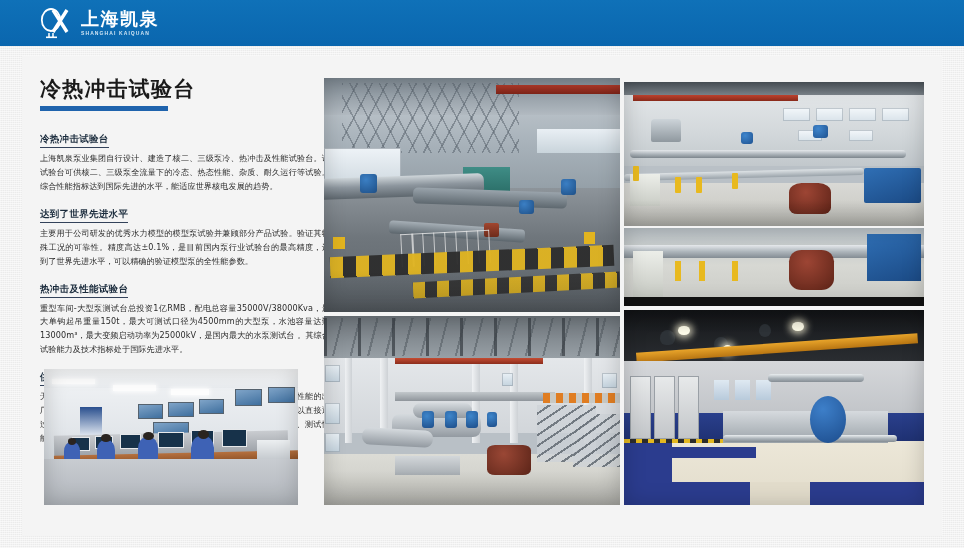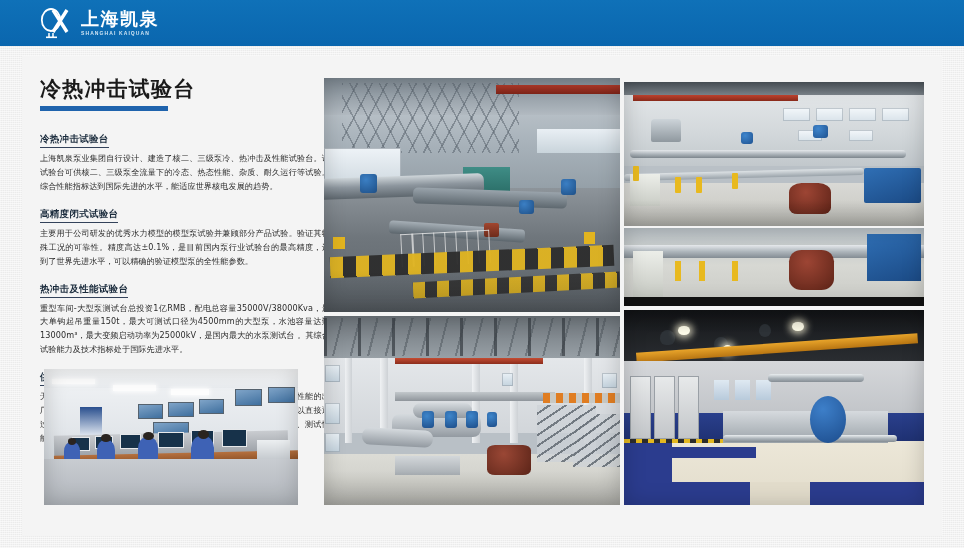--- a/index.html
+++ b/index.html
@@ -317,21 +317,21 @@
     <div class="title-rule"></div>
 
     <div class="sections">
 
       <div class="sec">
         <div class="sec-head">冷热冲击试验台</div>
         <div class="sec-body">上海凯泉泵业集团自行设计、建造了核二、三级泵冷、热冲击及性能试验台。该试验台可供核二、三级泵全流量下的冷态、热态性能、杂质、耐久运行等试验。综合性能指标达到国际先进的水平，能适应世界核电发展的趋势。</div>
       </div>
 
       <div class="sec">
-        <div class="sec-head">高精度闭式试验台</div>
+        <div class="sec-head">达到了世界先进水平</div>
         <div class="sec-body">主要用于公司研发的优秀水力模型的模型泵试验并兼顾部分产品试验。验证其特殊工况的可靠性。精度高达±0.1%，是目前国内泵行业试验台的最高精度，达到了世界先进水平，可以精确的验证模型泵的全性能参数。</div>
       </div>
 
       <div class="sec">
         <div class="sec-head">热冲击及性能试验台</div>
         <div class="sec-body">重型车间-大型泵测试台总投资1亿RMB，配电总容量35000V/38000Kva，最大单钩起吊重量150t，最大可测试口径为4500mm的大型泵，水池容量达到13000m³，最大变频启动功率为25000kV，是国内最大的水泵测试台 。其综合试验能力及技术指标处于国际先进水平。</div>
       </div>
 
       <div class="sec">
         <div class="sec-head">供水设备试验台</div>

